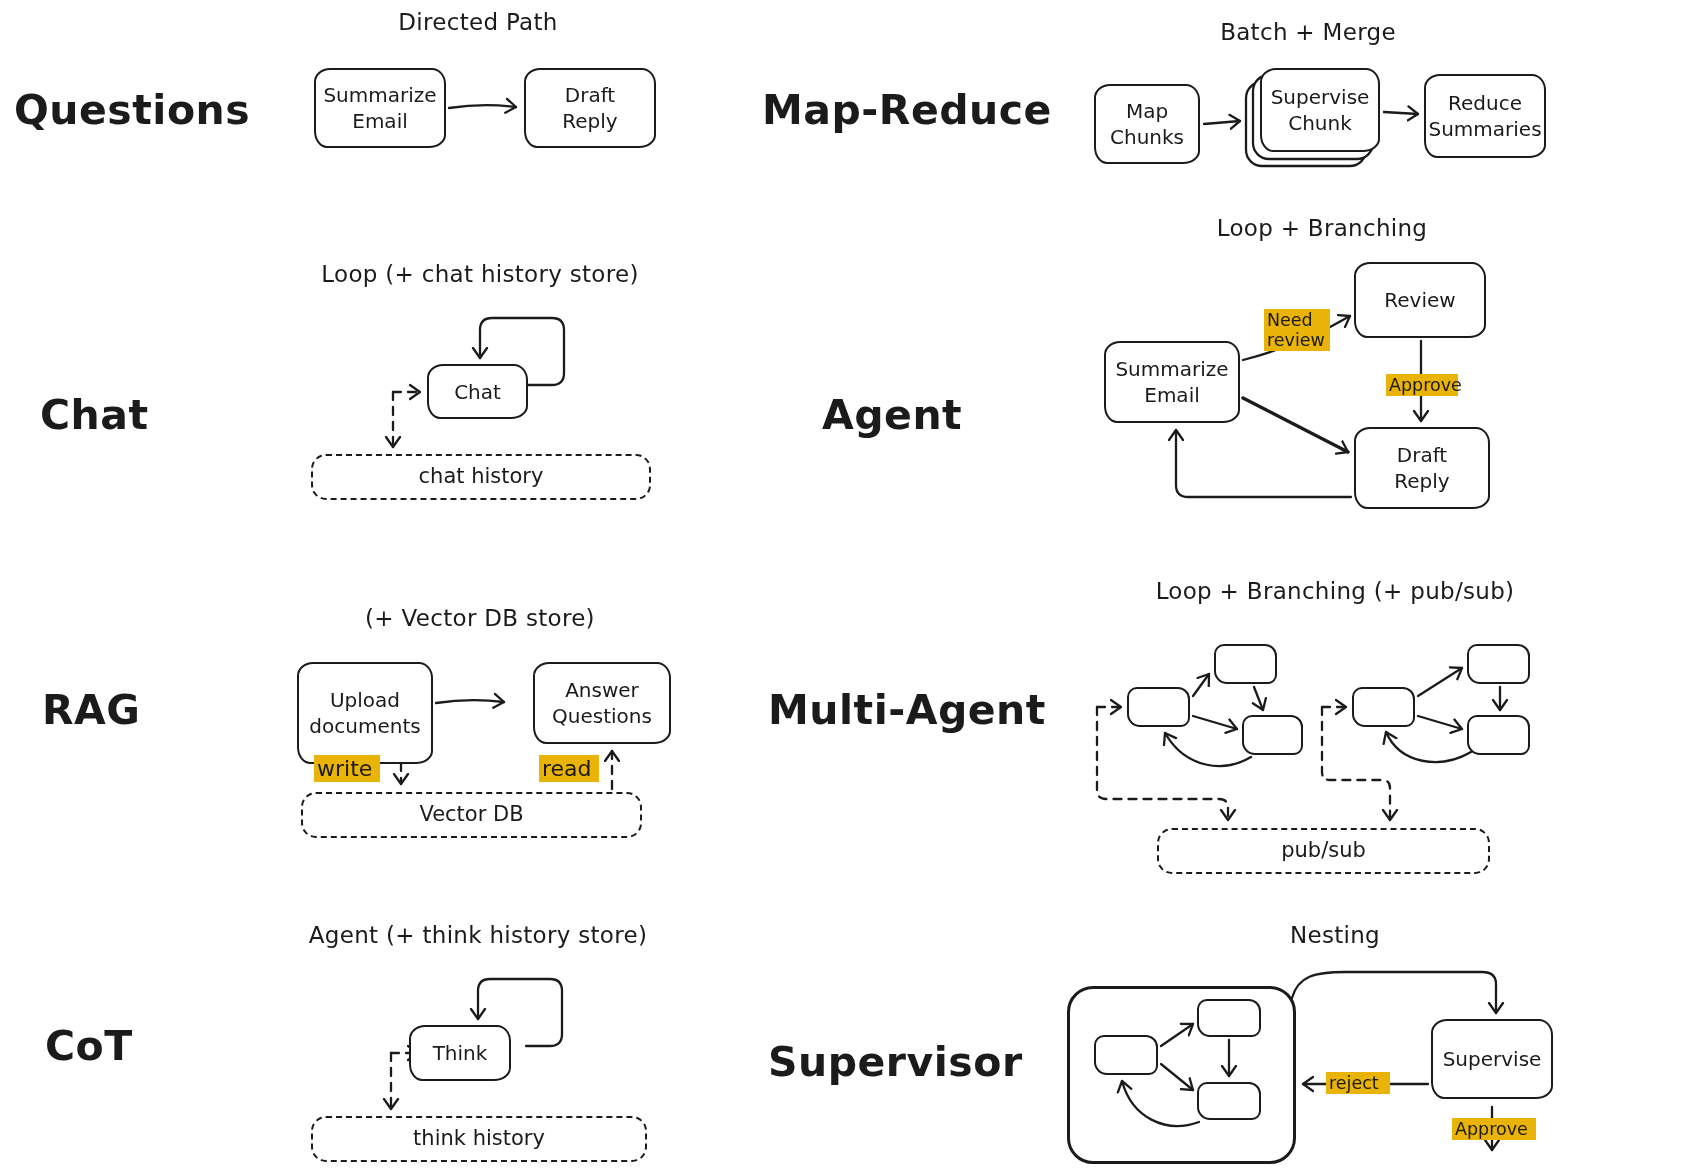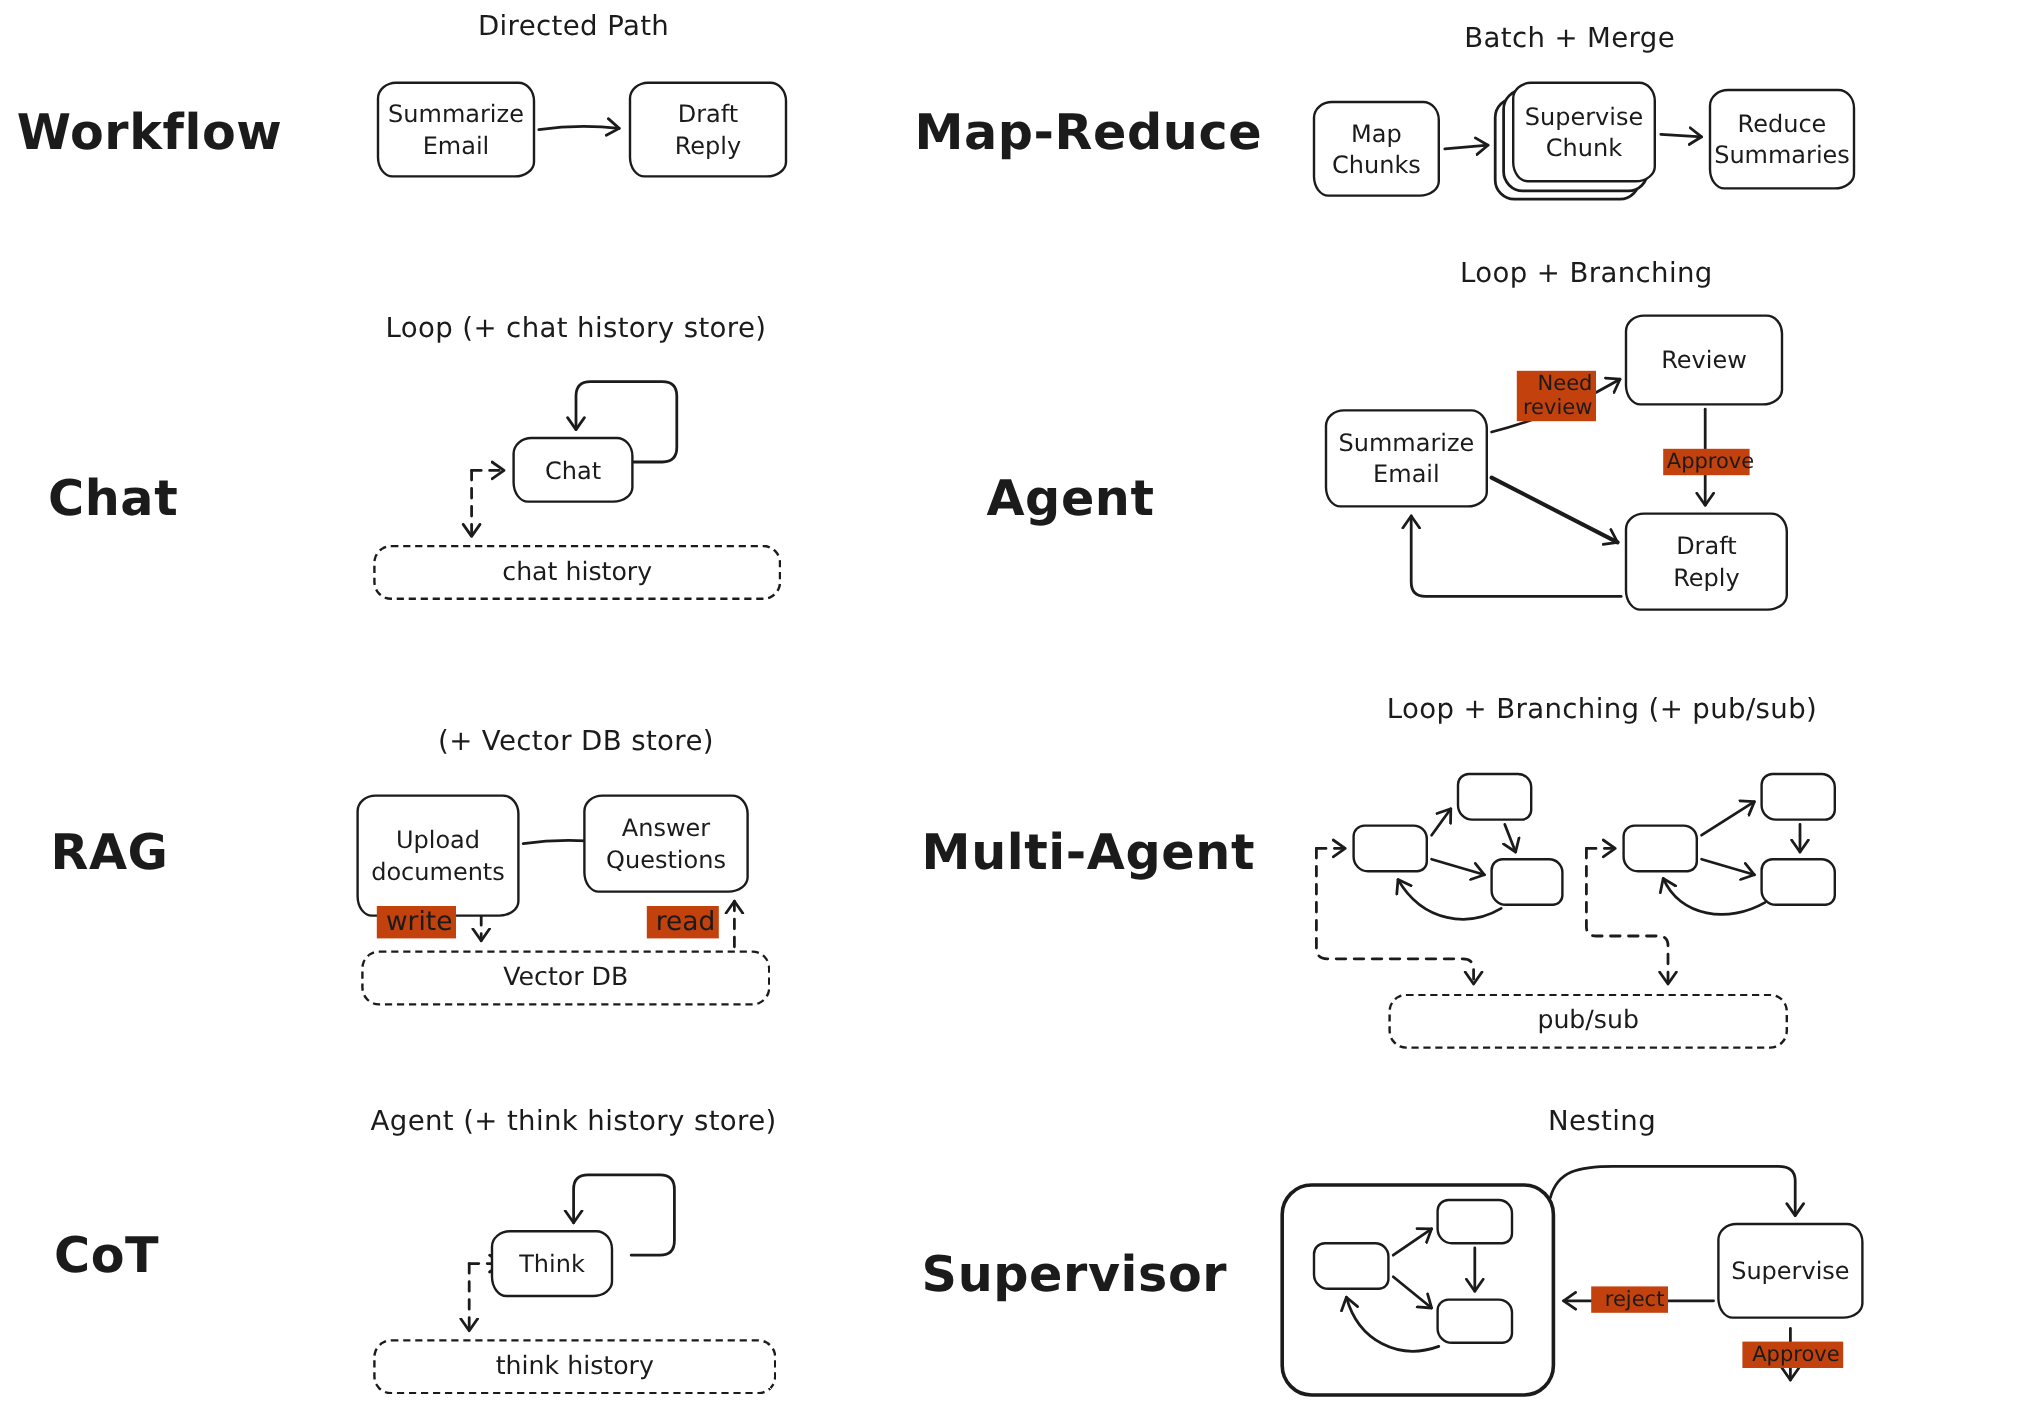--- a/index.html
+++ b/index.html
@@ -25,21 +25,21 @@
   .store { border-style:dashed; border-width:2.3px; border-radius:15px; font-size:21px; }
   .mini { padding:0; border-radius:10px 12px 9px 13px; }
   .container-box {
     position:absolute; z-index:2; background:transparent;
     border:3px solid var(--ink,#1b1b1b); border-radius:26px;
   }
   .panel-label { position:absolute; z-index:2; font-size:41px; font-weight:700; letter-spacing:.5px; }
   .subtitle { position:absolute; z-index:2; font-size:23px; text-align:center; letter-spacing:.3px; }
   .edge-label {
     position:absolute; z-index:3; font-size:17.5px; line-height:1.15;
-    text-align:right; background:#c2410c; padding:1px 3px;
+    text-align:left; background:#eab308; padding:1px 3px;
   }
   .edge-label.lg { font-size:22px; }
 </style>
 </head>
 <body>
 
 <div class="canvas">
 
   <svg class="edges" width="1681" height="1170" viewBox="0 0 1681 1170">
     <defs>
@@ -105,21 +105,21 @@
       <path class="edge" d="M 1161 1064 L 1193 1090" marker-end="url(#ah)"></path>
       <path class="edge" d="M 1199 1122 C 1166 1134 1132 1118 1122 1081" marker-end="url(#ah)"></path>
       <path class="edge" d="M 1292 998 C 1298 976 1315 972 1345 972 L 1482 972 Q 1496 972 1496 984 L 1496 1013" marker-end="url(#ah)"></path>
       <path class="edge" d="M 1428 1084 L 1303 1084" marker-end="url(#ah)"></path>
       <path class="edge" d="M 1492 1107 L 1492 1150" marker-end="url(#ah)"></path>
     </g>
   </svg>
 
   <div>
     <div class="subtitle" style="left:338px;top:9px;width:280px">Directed Path</div>
-    <div class="panel-label" style="left:14px;top:86px">Workflow</div>
+    <div class="panel-label" style="left:14px;top:86px">Questions</div>
     <div class="node" style="left:314px;top:68px;width:132px;height:80px">Summarize Email</div>
     <div class="node" style="left:524px;top:68px;width:132px;height:80px">Draft Reply</div>
   </div>
 
   <div>
     <div class="subtitle" style="left:1158px;top:19px;width:300px">Batch + Merge</div>
     <div class="panel-label" style="left:762px;top:86px">Map-Reduce</div>
     <div class="node" style="left:1094px;top:84px;width:106px;height:80px">Map Chunks</div>
     <div class="node" style="left:1260px;top:68px;width:120px;height:84px">Supervise Chunk</div>
     <div class="node" style="left:1424px;top:74px;width:122px;height:84px">Reduce Summaries</div>
@@ -139,21 +139,21 @@
     <div class="node" style="left:1354px;top:262px;width:132px;height:76px">Review</div>
     <div class="node" style="left:1354px;top:427px;width:136px;height:82px">Draft Reply</div>
     <div class="edge-label" style="left:1264px;top:309px;width:66px">Need review</div>
     <div class="edge-label" style="left:1386px;top:374px;width:72px">Approve</div>
   </div>
 
   <div>
     <div class="subtitle" style="left:330px;top:605px;width:300px">(+ Vector DB store)</div>
     <div class="panel-label" style="left:42px;top:686px">RAG</div>
     <div class="node" style="left:297px;top:662px;width:136px;height:102px">Upload documents</div>
-    <div class="node" style="left:486px;top:662px;width:138px;height:82px">Answer Questions</div>
+    <div class="node" style="left:533px;top:662px;width:138px;height:82px">Answer Questions</div>
     <div class="edge-label lg" style="left:314px;top:755px;width:66px">write</div>
     <div class="edge-label lg" style="left:539px;top:755px;width:60px">read</div>
     <div class="store" style="left:301px;top:792px;width:341px;height:46px">Vector DB</div>
   </div>
 
   <div>
     <div class="subtitle" style="left:1145px;top:578px;width:380px">Loop + Branching (+ pub/sub)</div>
     <div class="panel-label" style="left:768px;top:686px">Multi-Agent</div>
     <div class="mini" style="left:1127px;top:687px;width:63px;height:40px"></div>
     <div class="mini" style="left:1214px;top:644px;width:63px;height:40px"></div>

